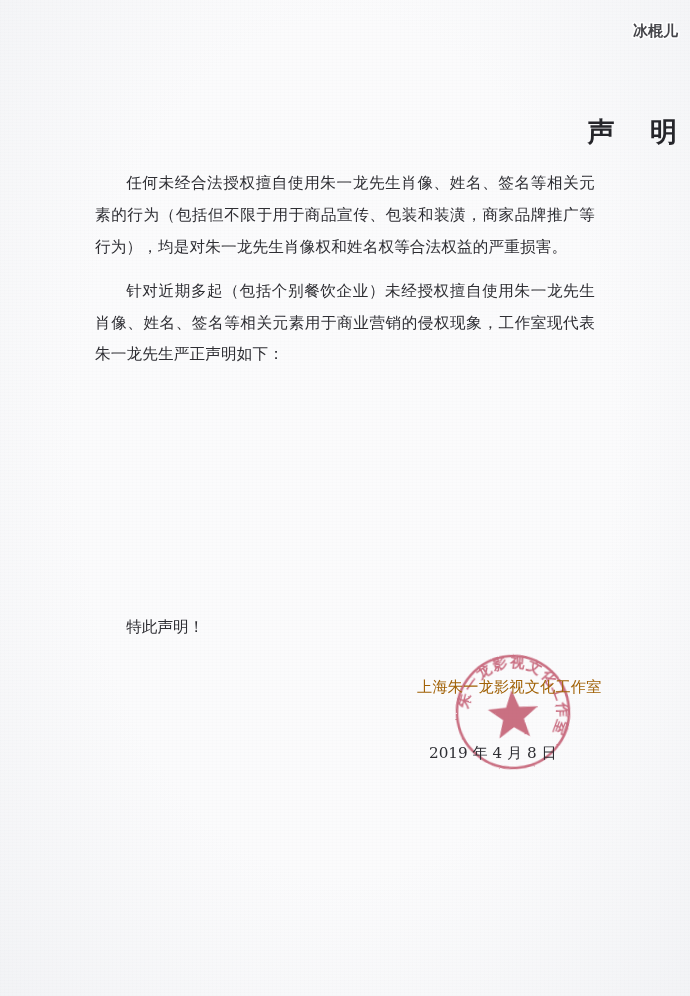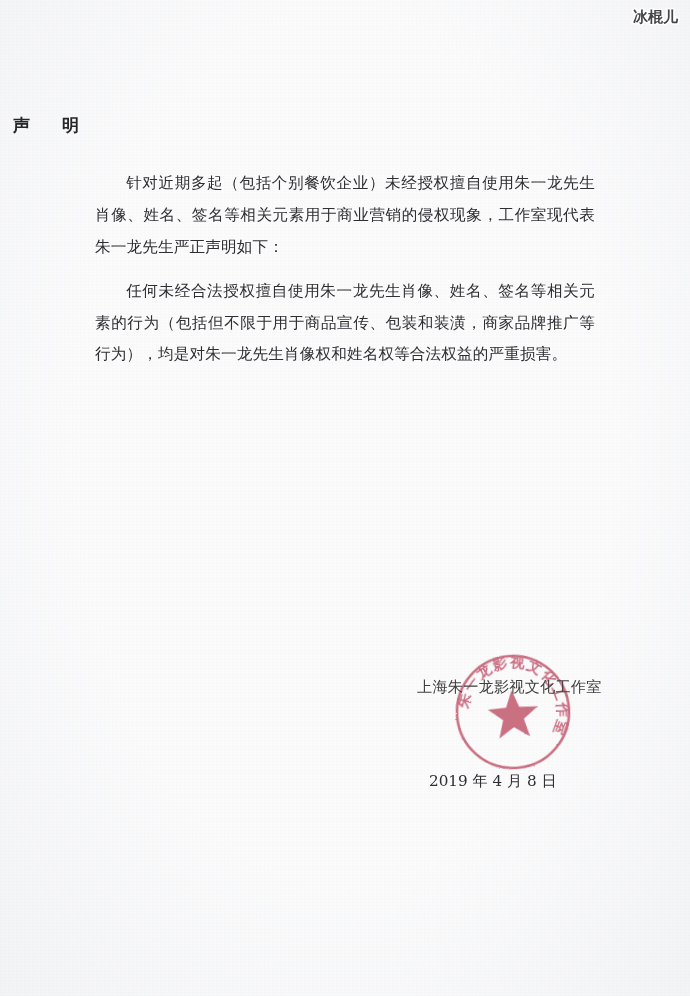--- a/index.html
+++ b/index.html
@@ -30,21 +30,21 @@
     position: absolute;
     inset: 0;
     pointer-events: none;
     background: radial-gradient(ellipse at 50% 45%, rgba(255,255,255,0) 55%, rgba(208,212,220,0.20) 100%);
     z-index: 1;
   }
 
   
   .watermark {
     position: absolute;
-    top: 8px;
+    top: 22px;
     right: 12px;
     z-index: 5;
     font-family: "DejaVu Sans", "Liberation Sans", sans-serif;
     font-size: 15px;
     font-weight: bold;
     letter-spacing: 0px;
     color: #37373c;
     -webkit-text-stroke: 2.6px #ffffff;
     paint-order: stroke fill;
     text-shadow:
@@ -62,22 +62,22 @@
     width: 690px;
     height: 996px;
     z-index: 3;
   }
 
   .doc-title {
     position: absolute;
     left: 0;
     right: 0;
     top: 114px;
-    text-align: left;
-    font-size: 17px;
+    text-align: right;
+    font-size: 27px;
     font-weight: bold;
     letter-spacing: 13px;
     text-indent: 13px;
     color: #25252a;
     font-family: "DejaVu Sans", "Liberation Sans", sans-serif;
   }
 
   .body-block {
     position: absolute;
     left: 95px;
@@ -112,31 +112,31 @@
   .signature-block {
     position: absolute;
     left: 400px;
     top: 676px;
     width: 230px;
     z-index: 4;
   }
   .sign-org {
     font-size: 15.2px;
     line-height: 22px;
-    color: #404040;
+    color: #a16207;
     white-space: nowrap;
     letter-spacing: 0.2px;
     padding-left: 17px;
   }
   .sign-date {
     font-size: 15.2px;
     line-height: 22px;
     color: #2e2e33;
     white-space: nowrap;
-    margin-top: 72px;
+    margin-top: 44px;
     padding-left: 29px;
     font-family: "DejaVu Serif", "Liberation Serif", serif;
   }
 
   
   .seal {
     position: absolute;
     left: 453px;
     top: 652px;
     width: 120px;
@@ -153,24 +153,25 @@
 <div class="paper-texture"></div>
 <div class="vignette"></div>
 
 <div class="watermark">冰棍儿</div>
 
 <div class="doc">
 
   <div class="doc-title">声  明</div>
 
   <div class="body-block">
+    <p class="para">任何未经合法授权擅自使用朱一龙先生肖像、姓名、签名等相关元素的行为（包括但不限于用于商品宣传、包装和装潢，商家品牌推广等行为），均是对朱一龙先生肖像权和姓名权等合法权益的严重损害。</p>
     <p class="para">针对近期多起（包括个别餐饮企业）未经授权擅自使用朱一龙先生肖像、姓名、签名等相关元素用于商业营销的侵权现象，工作室现代表朱一龙先生严正声明如下：</p>
-    <p class="para">任何未经合法授权擅自使用朱一龙先生肖像、姓名、签名等相关元素的行为（包括但不限于用于商品宣传、包装和装潢，商家品牌推广等行为），均是对朱一龙先生肖像权和姓名权等合法权益的严重损害。</p>
   </div>
 
+  <div class="closing">特此声明！</div>
 
   <div class="seal">
     <svg viewBox="0 0 120 120" xmlns="http://www.w3.org/2000/svg">
       <defs>
         <path id="sealArc" d="M 60,60 m -45,0 a 45,45 0 1,1 90,0 a 45,45 0 1,1 -90,0" fill="none"></path>
         <filter id="inkRough" x="-20%" y="-20%" width="140%" height="140%">
           <feTurbulence type="fractalNoise" baseFrequency="0.85" numOctaves="3" seed="7" result="noise"></feTurbulence>
           <feDisplacementMap in="SourceGraphic" in2="noise" scale="1.7" xChannelSelector="R" yChannelSelector="G"></feDisplacementMap>
         </filter>
       </defs>

